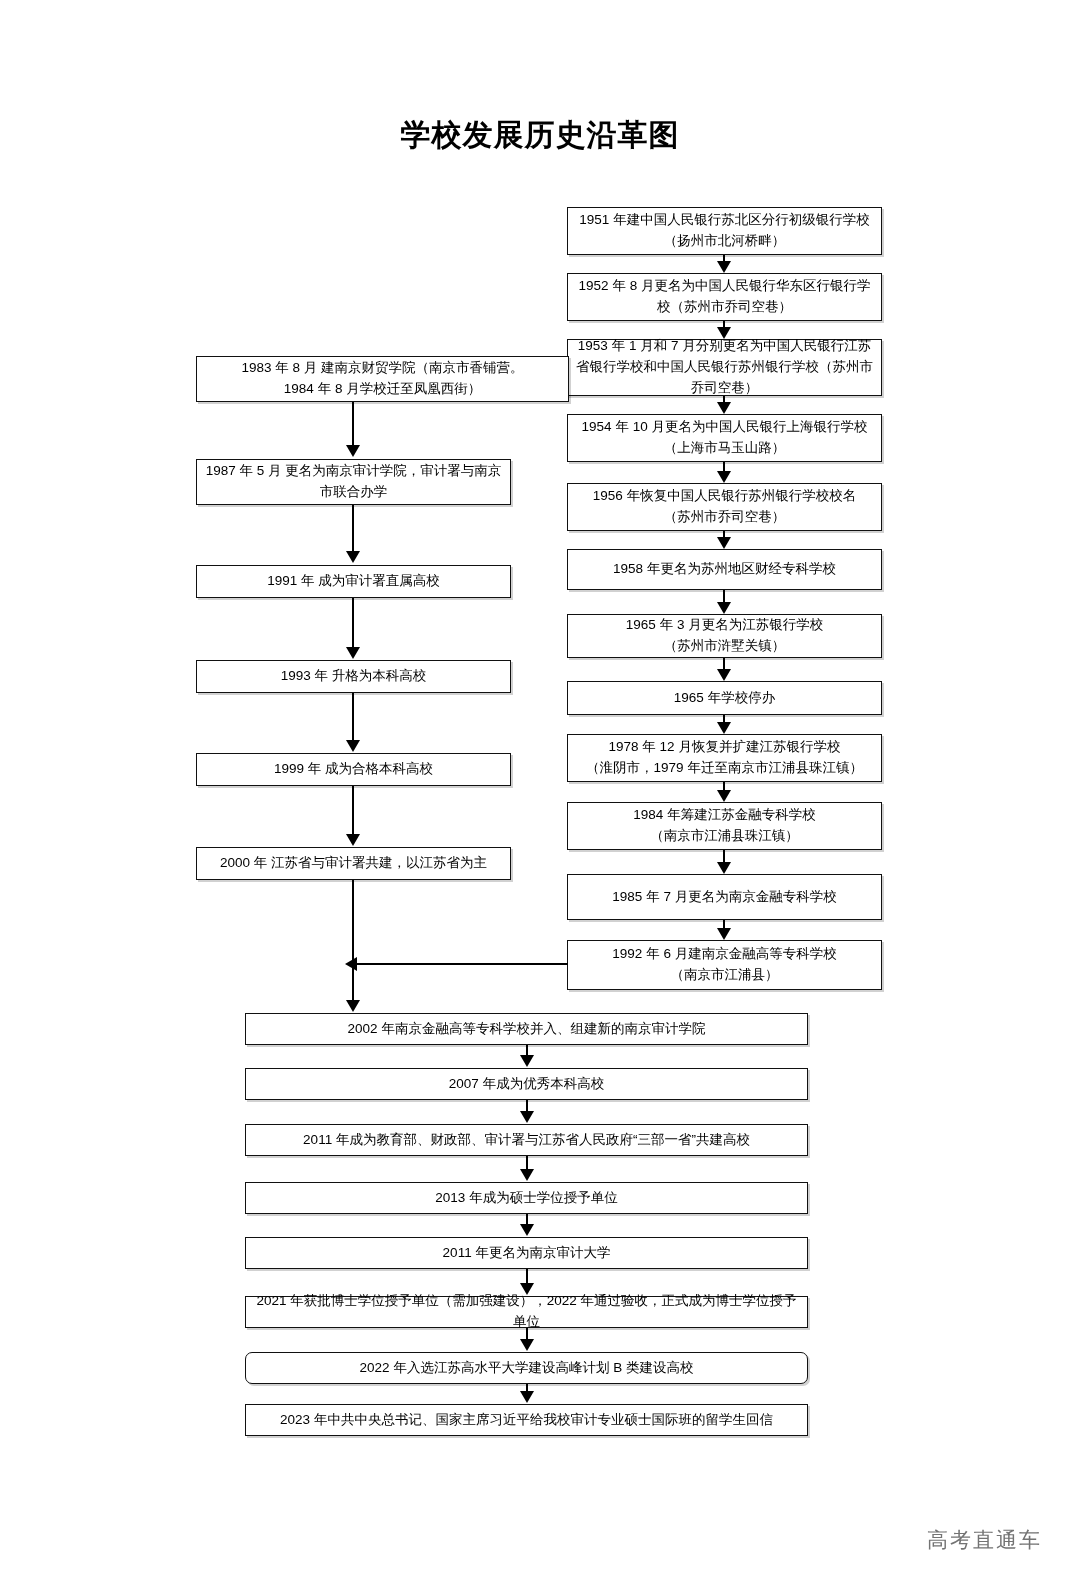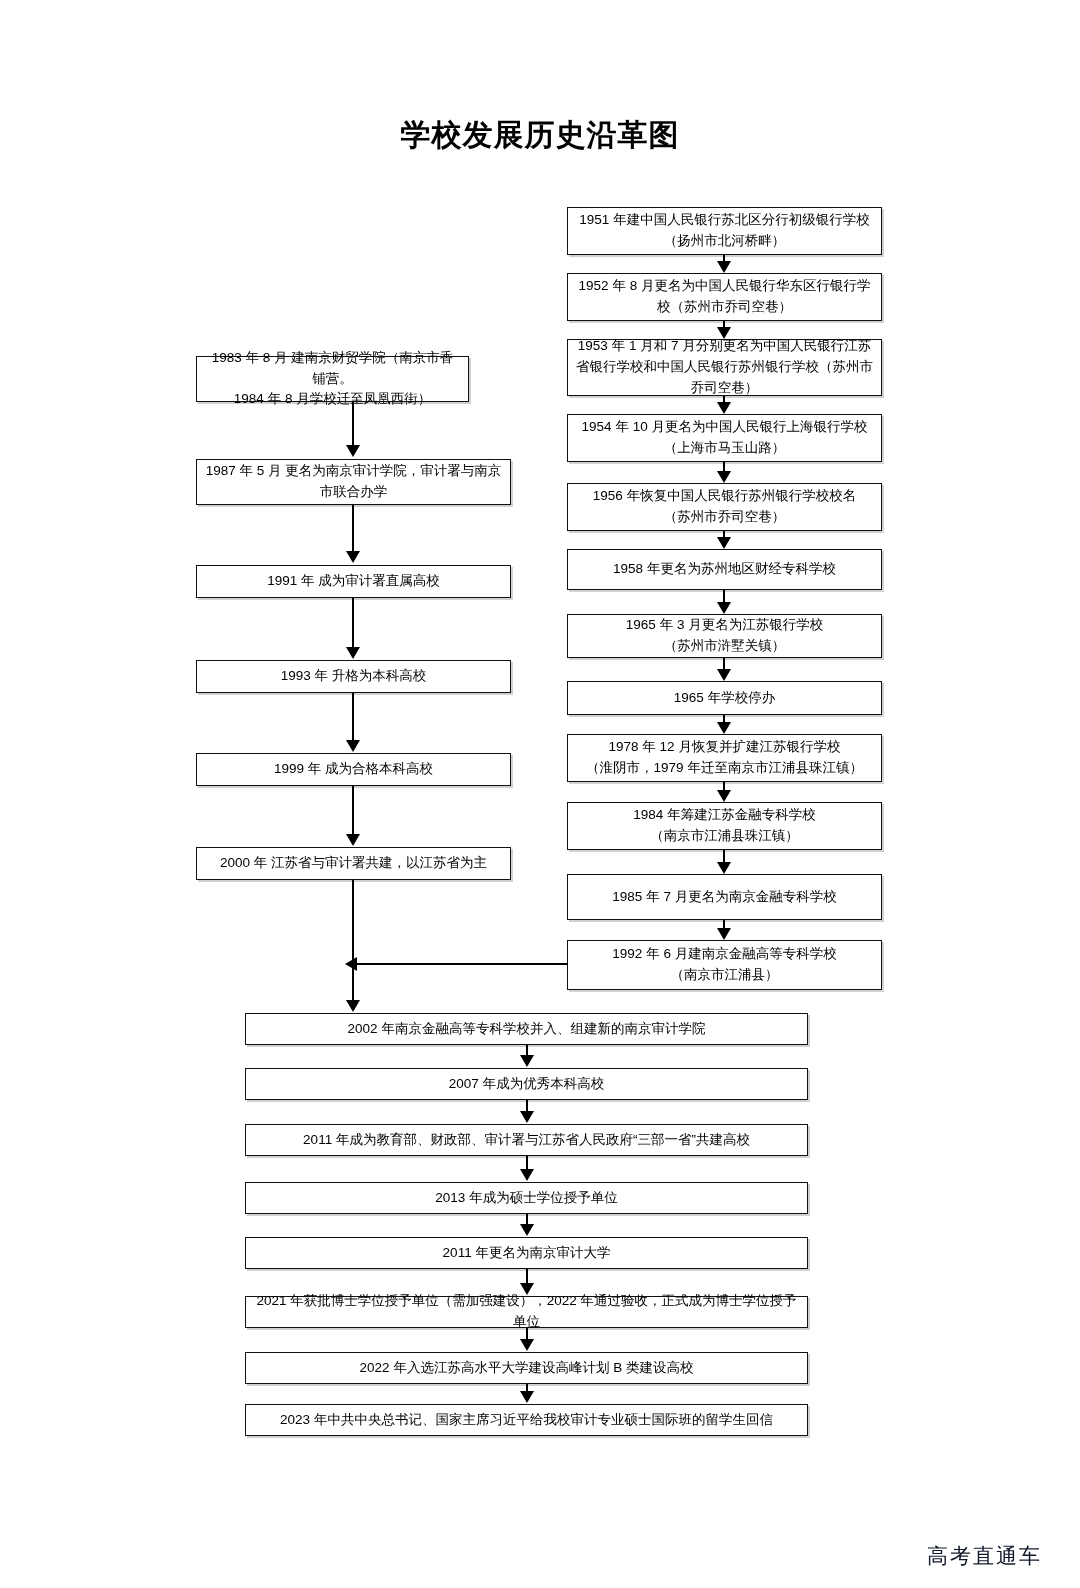--- a/index.html
+++ b/index.html
@@ -78,23 +78,23 @@
     position: absolute;
     width: 0; height: 0;
     border-top: 7.5px solid transparent;
     border-bottom: 7.5px solid transparent;
     border-right: 12px solid #000000;
   }
 
   .watermark {
     position: absolute;
     right: 38px;
-    bottom: 18px;
+    bottom: 34px;
     font-size: 21px;
-    color: #0f172a;
+    color: #737373;
     letter-spacing: 2px;
     font-family: "Liberation Sans", "DejaVu Sans", sans-serif;
   }
 </style>
 </head>
 <body>
 
 <div id="page">
 
   <div class="title">学校发展历史沿革图</div>
@@ -169,21 +169,21 @@
 
   <div class="vline" style="left:723px; top:782px; height:9px;"></div>
   <div class="arrow-down" style="left:717px; top:790px;"></div>
 
   <div class="vline" style="left:723px; top:850px; height:13px;"></div>
   <div class="arrow-down" style="left:717px; top:862px;"></div>
 
   <div class="vline" style="left:723px; top:920px; height:9px;"></div>
   <div class="arrow-down" style="left:717px; top:928px;"></div>
 
-  <div class="box" style="left:196px; top:356px; width:273px; height:46px;">
+  <div class="box" style="left:196px; top:356px; width:373px; height:46px;">
     <span class="txt">1983 年 8 月  建南京财贸学院（南京市香铺营。
 1984 年 8 月学校迁至凤凰西街）</span>
   </div>
   <div class="box" style="left:196px; top:459px; width:315px; height:46px;">
     <span class="txt">1987 年 5 月  更名为南京审计学院，审计署与南京市联合办学</span>
   </div>
   <div class="box" style="left:196px; top:565px; width:315px; height:33px;">
     <span class="txt">1991 年  成为审计署直属高校</span>
   </div>
   <div class="box" style="left:196px; top:660px; width:315px; height:33px;">
@@ -228,21 +228,21 @@
   </div>
   <div class="box" style="left:245px; top:1182px; width:563px; height:32px;">
     <span class="txt">2013 年成为硕士学位授予单位</span>
   </div>
   <div class="box" style="left:245px; top:1237px; width:563px; height:32px;">
     <span class="txt">2011 年更名为南京审计大学</span>
   </div>
   <div class="box" style="left:245px; top:1296px; width:563px; height:32px;">
     <span class="txt">2021 年获批博士学位授予单位（需加强建设），2022 年通过验收，正式成为博士学位授予单位</span>
   </div>
-  <div class="box" style="left:245px; top:1352px; width:563px; height:32px;">
+  <div class="box" style="left:245px; top:1352px; width:563px; height:32px;border-radius:7px;">
     <span class="txt">2022 年入选江苏高水平大学建设高峰计划 B 类建设高校</span>
   </div>
   <div class="box" style="left:245px; top:1404px; width:563px; height:32px;">
     <span class="txt">2023 年中共中央总书记、国家主席习近平给我校审计专业硕士国际班的留学生回信</span>
   </div>
 
   <div class="vline" style="left:526px; top:1045px; height:11px;"></div>
   <div class="arrow-down" style="left:520px; top:1055px;"></div>
 
   <div class="vline" style="left:526px; top:1100px; height:12px;"></div>

